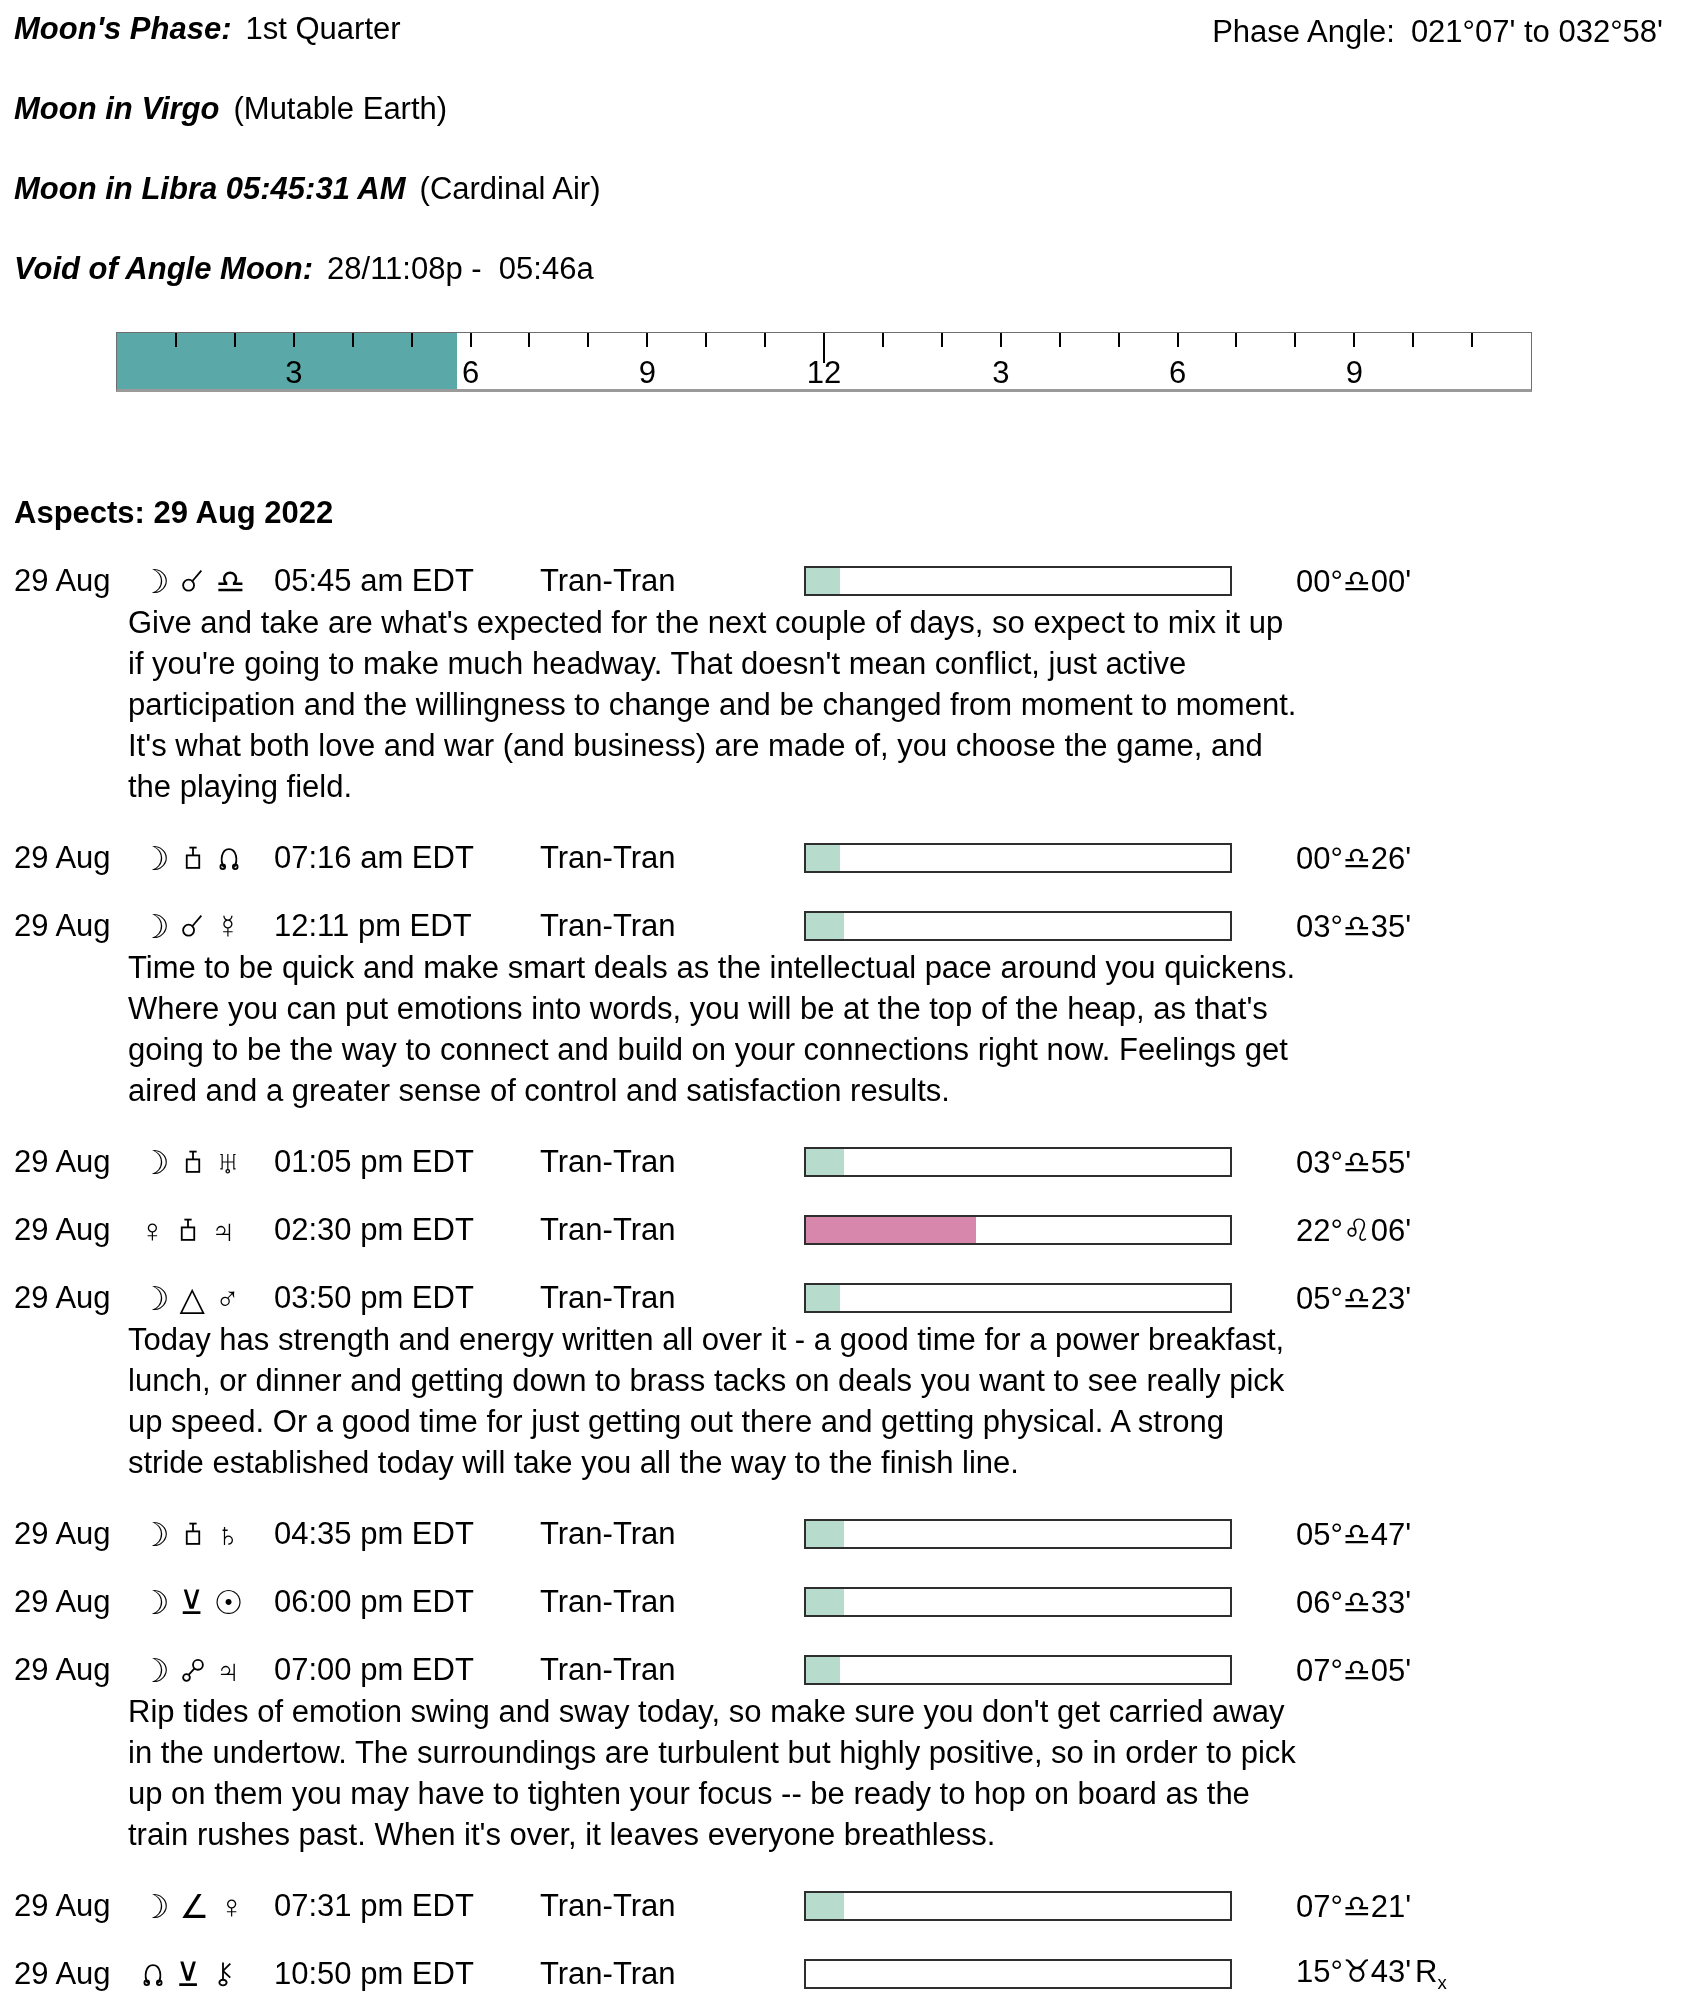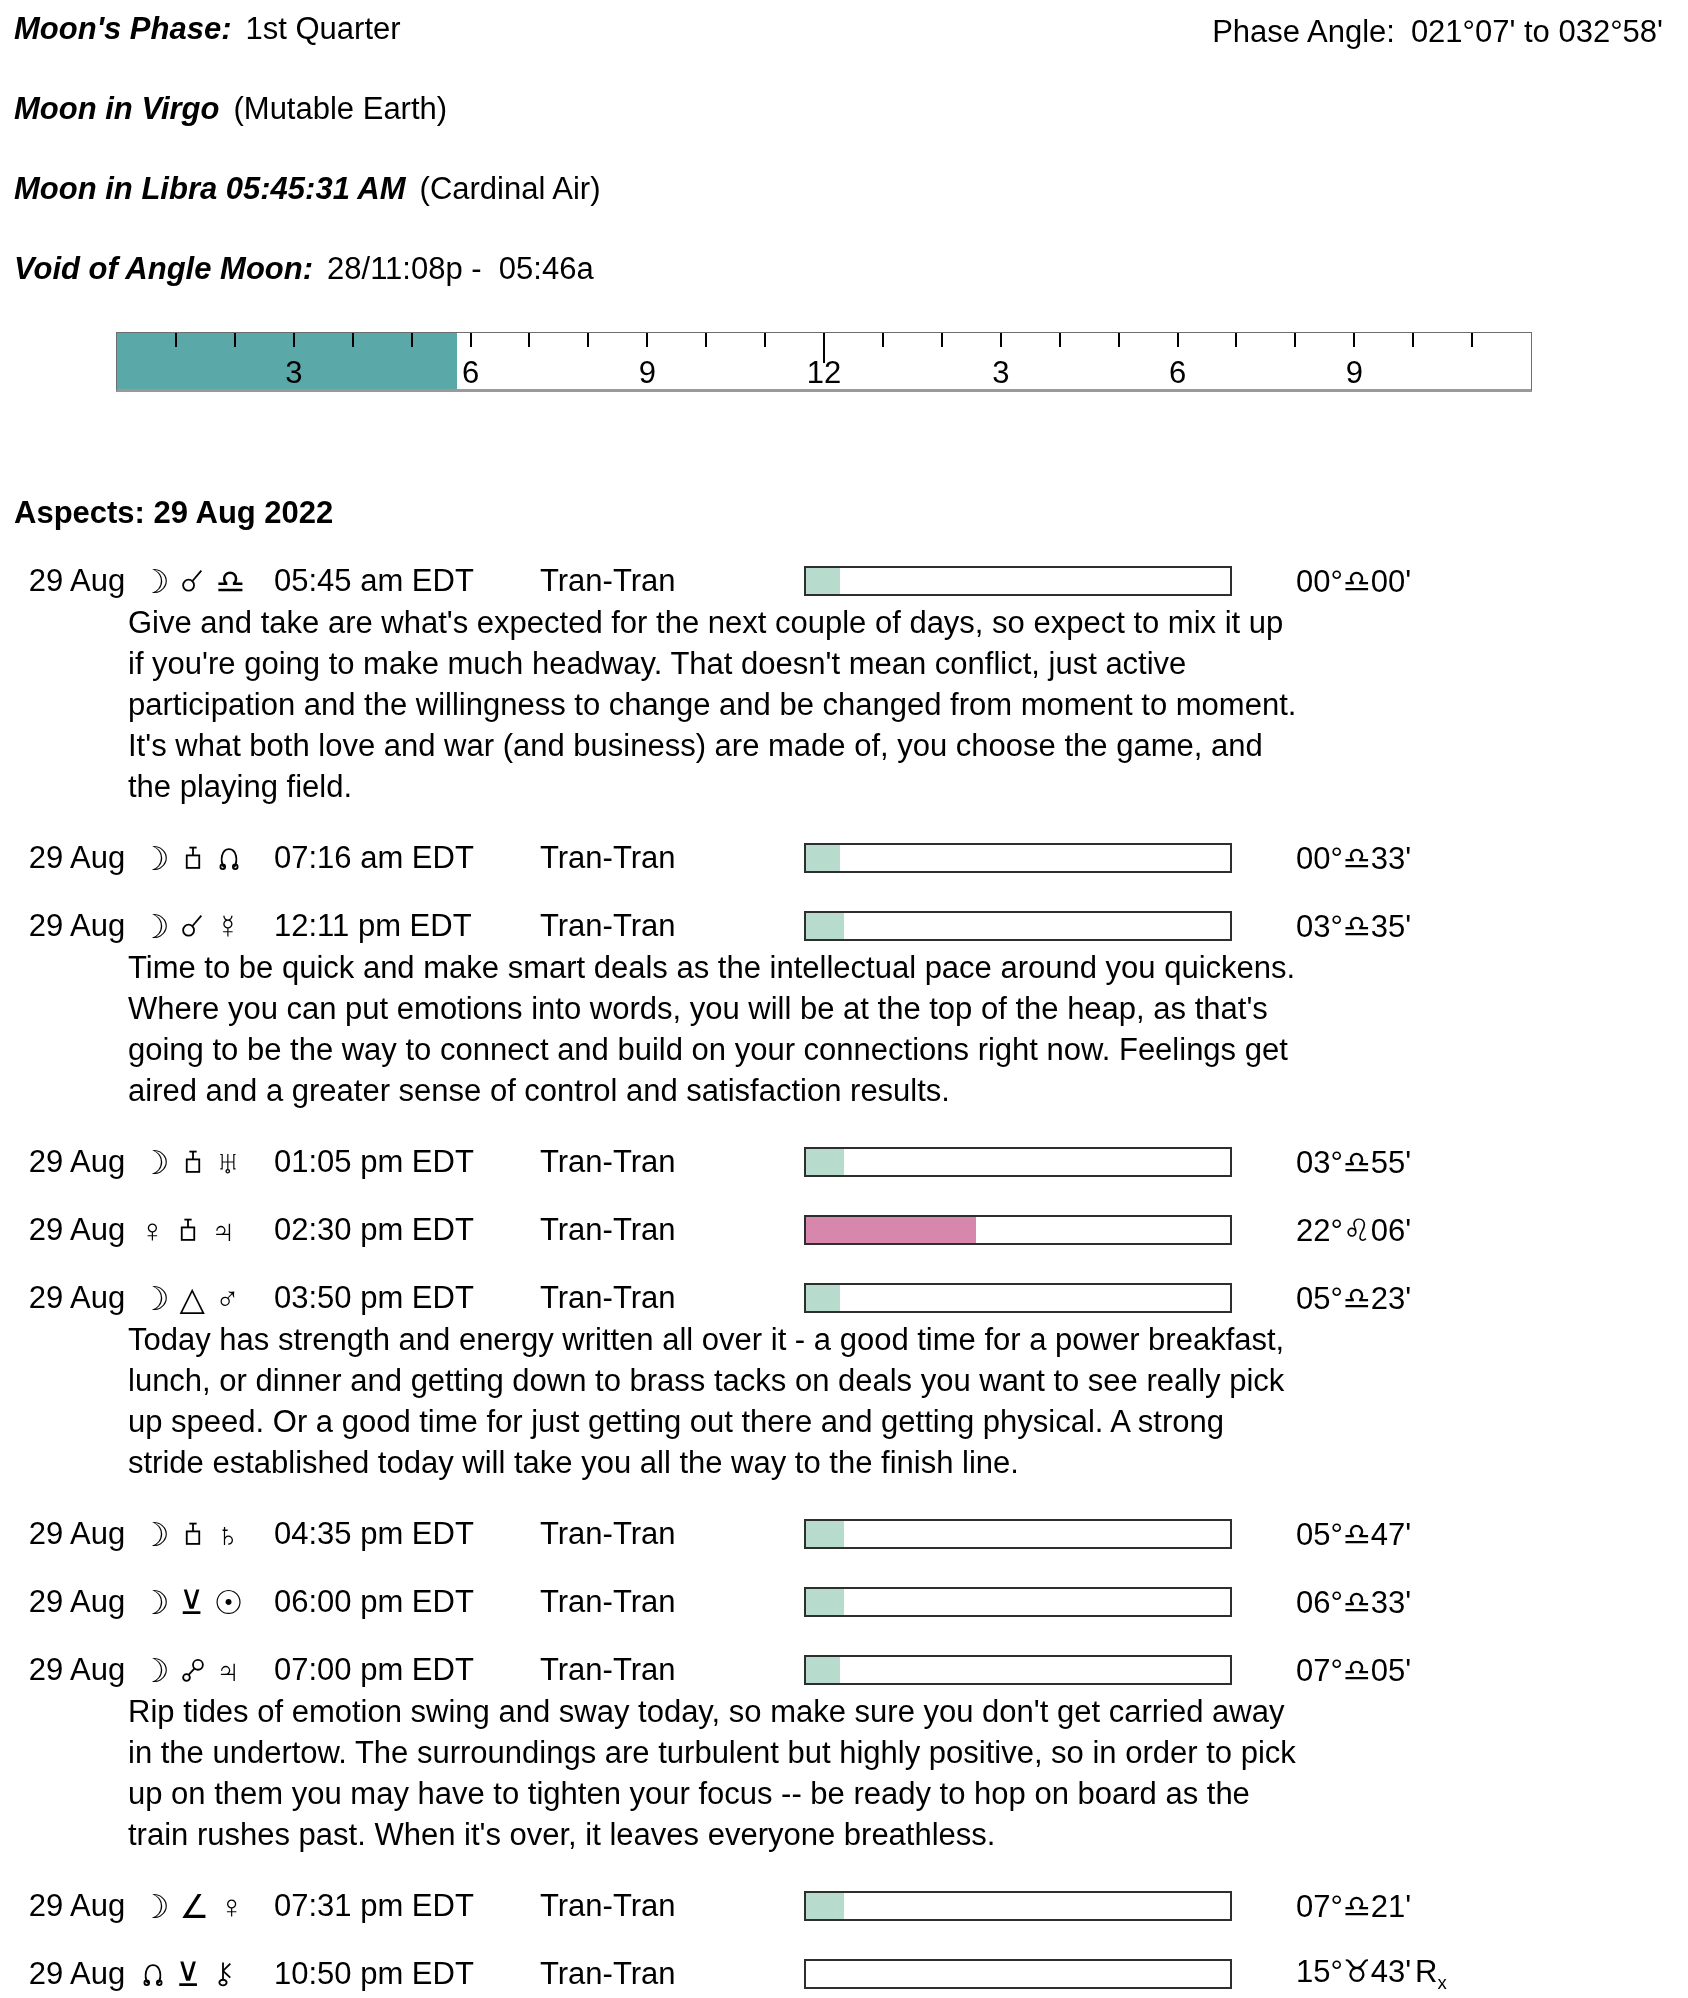--- a/index.html
+++ b/index.html
@@ -22,21 +22,21 @@
     border:1px solid #6e6e6e;border-bottom:3px solid #9a9a9a;background:#fff;
   }
   .ruler-fill{position:absolute;left:0;top:0;bottom:0;}
   .tick{position:absolute;top:0;width:2px;height:14px;background:#000;transform:translateX(-1px);}
   .tick.long{height:30px;}
   .rlabel{position:absolute;bottom:1px;transform:translateX(-50%);line-height:1;}
 
   .aspects-title{margin-top:104px;width:1628px;font-weight:bold;height:34px;line-height:34px;}
 
   .aspect-row{display:flex;align-items:center;height:34px;margin-top:34px;}
-  .a-date{width:126px;text-align:center;}
+  .a-date{width:126px;}
   .a-glyphs{width:134px;display:flex;align-items:center;gap:10px;font-size:33px;}
   .a-glyphs .g{line-height:1;display:inline-block;}
   .a-glyphs svg{width:26px;height:30px;display:block;}
   .a-glyphs .gsvg{display:inline-flex;align-items:center;}
   .a-time{width:266px;}
   .a-type{width:168px;}
   .a-bar{margin-left:96px;width:428px;height:30px;border:2px solid #2e2e2e;position:relative;box-sizing:border-box;background:#fff;}
   .a-bar-fill{position:absolute;left:0;top:0;bottom:0;}
   .a-pos{margin-left:64px;white-space:pre;}
   .rx{margin-left:4px;}
@@ -132,21 +132,21 @@
               <circle fill="none" stroke="#000" stroke-width="7" cx="26" cy="84" r="9"></circle>
               <circle fill="none" stroke="#000" stroke-width="7" cx="74" cy="84" r="9"></circle>
             </svg>
           </span>
         </span>
       <span class="a-time">07:16 am EDT</span>
       <span class="a-type">Tran-Tran</span>
       <span class="a-bar">
           <span class="a-bar-fill" style="width: 8%; background: rgb(183, 219, 204);"></span>
         </span>
-      <span class="a-pos">00°♎33'</span>
+      <span class="a-pos">00°♎26'</span>
     </div>
 
   </div>
 
   <div class="aspect-block">
     <div class="aspect-row">
       <span class="a-date">29 Aug</span>
       <span class="a-glyphs">
           <span class="g">☽</span>
           <span class="gsvg">

